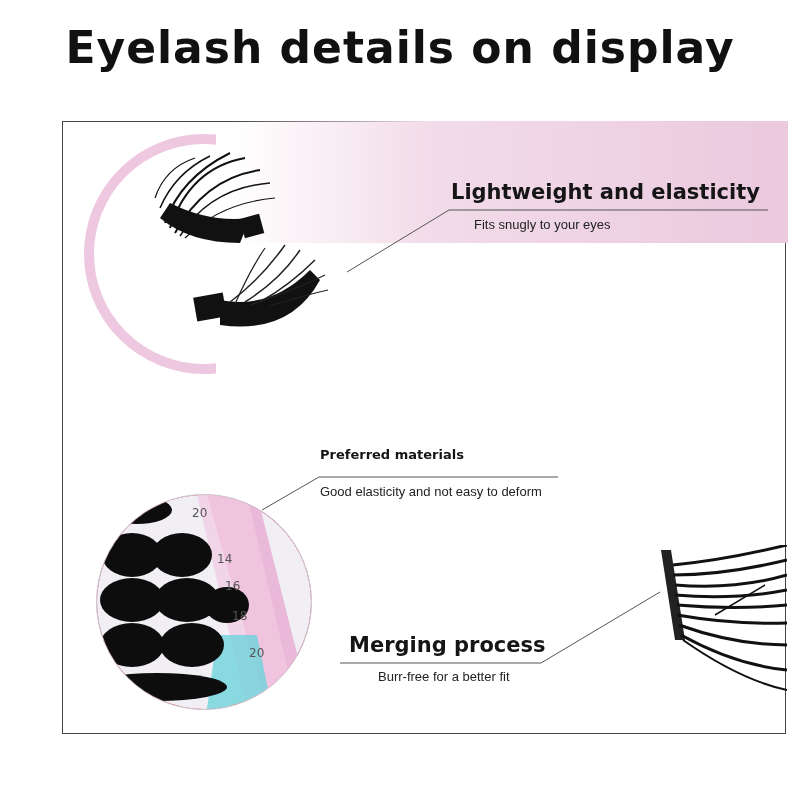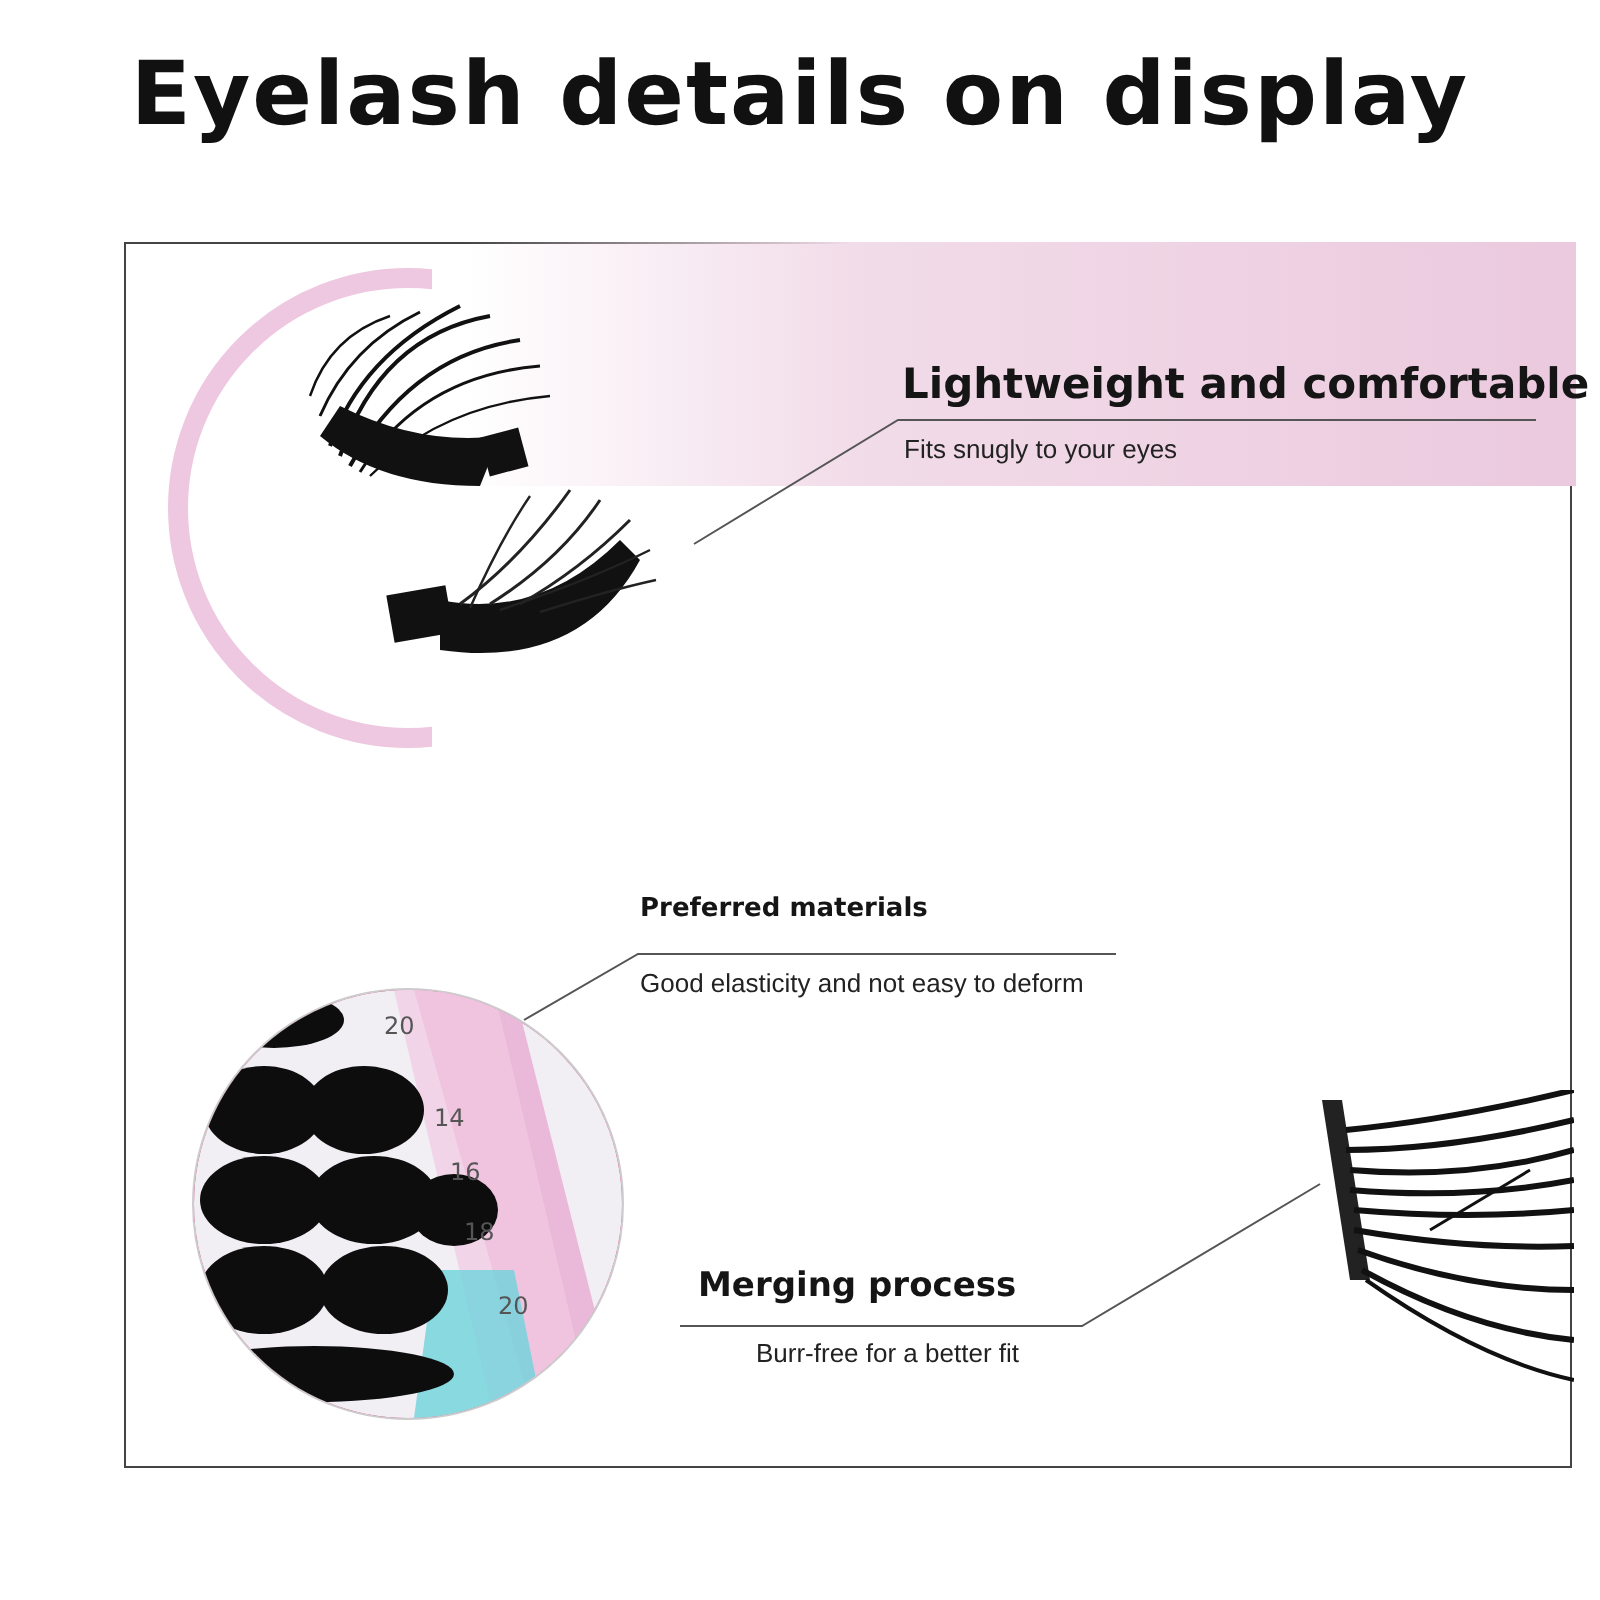--- a/index.html
+++ b/index.html
@@ -89,20 +89,20 @@
     <path d="M60 70 L110 40" stroke-width="1.5"></path>
   </g>
 </svg>
 
 <svg class="lead">
   <polyline points="347,272 449,210 768,210" stroke="#555" stroke-width="1" fill="none"></polyline>
   <polyline points="262,510 319,477 558,477" stroke="#555" stroke-width="1" fill="none"></polyline>
   <polyline points="340,663 541,663 660,592" stroke="#555" stroke-width="1" fill="none"></polyline>
 </svg>
 
-<div class="heading" style="left:451px;top:180px;font-size:21px;">Lightweight and comfortable</div>
-<div class="sub" style="left:452px;top:217px;">Fits snugly to your eyes</div>
+<div class="heading" style="left:451px;top:180px;font-size:21px;">Lightweight and elasticity</div>
+<div class="sub" style="left:474px;top:217px;">Fits snugly to your eyes</div>
 
 <div class="heading" style="left:320px;top:447px;font-size:13px;">Preferred materials</div>
 <div class="sub" style="left:320px;top:484px;">Good elasticity and not easy to deform</div>
 
-<div class="heading" style="left:349px;top:633px;font-size:17px;">Merging process</div>
+<div class="heading" style="left:349px;top:633px;font-size:21px;">Merging process</div>
 <div class="sub" style="left:378px;top:669px;">Burr-free for a better fit</div>
 
 </body></html>

